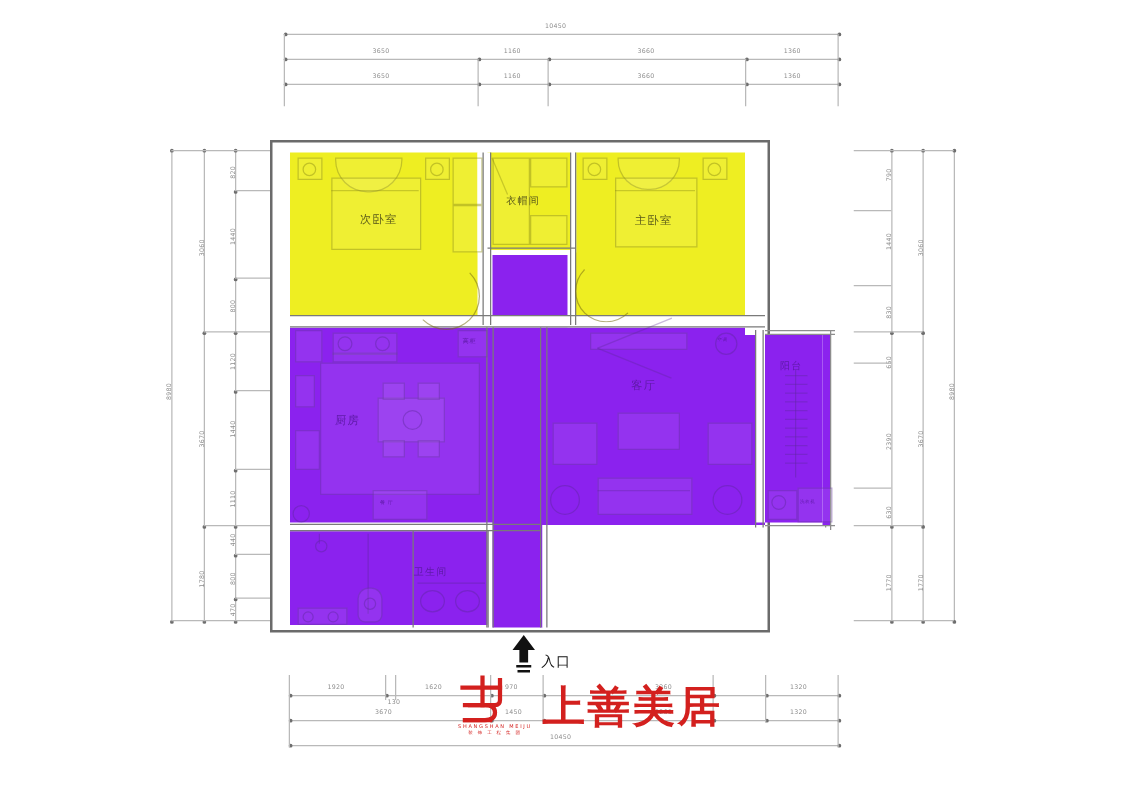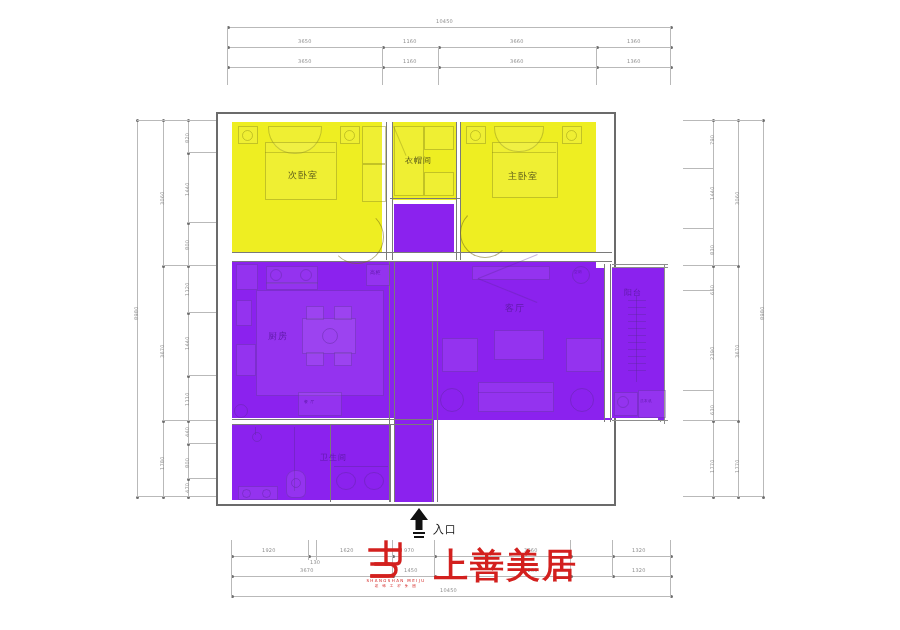--- a/index.html
+++ b/index.html
@@ -322,21 +322,21 @@
     <div style="position:absolute;left:255px;top:427px;width:1px;height:8px;background:rgba(90,40,150,.4);"></div>
     <div style="position:absolute;left:294px;top:427px;width:1px;height:64px;background:rgba(90,40,150,.4);"></div>
     <div class="furn" style="left:286px;top:470px;width:18px;height:26px;border-radius:9px 9px 6px 6px;"></div>
     <div class="circ" style="left:291px;top:478px;width:8px;height:8px;"></div>
     <div class="furn" style="left:238px;top:486px;width:38px;height:12px;"></div>
     <div class="circ" style="left:242px;top:489px;width:7px;height:7px;"></div>
     <div class="circ" style="left:262px;top:489px;width:7px;height:7px;"></div>
     <div style="position:absolute;left:334px;top:466px;width:54px;height:1px;background:rgba(90,40,150,.4);"></div>
     <div class="circ" style="left:336px;top:472px;width:18px;height:16px;"></div>
     <div class="circ" style="left:364px;top:472px;width:18px;height:16px;"></div>
-    <div class="roomlabel onpurple" style="left:320px;top:452px;font-size:8px;text-align:center;">卫生间</div>
+    <div class="roomlabel onpurple" style="left:331px;top:452px;font-size:8px;text-align:center;">卫生间</div>
   </div>
 
   <div class="entrance-arrow" style="left:409px;top:508px;">
     <svg width="20" height="32" viewBox="0 0 20 32">
       <polygon points="10,0 19,12 13.5,12 13.5,22 6.5,22 6.5,12 1,12" fill="#111"></polygon>
       <rect x="4" y="24" width="12" height="2" fill="#111"></rect>
       <rect x="5" y="28" width="10" height="2" fill="#111"></rect>
     </svg>
   </div>
   <div class="entrance-label" style="left:433px;top:522px;">入口</div>

